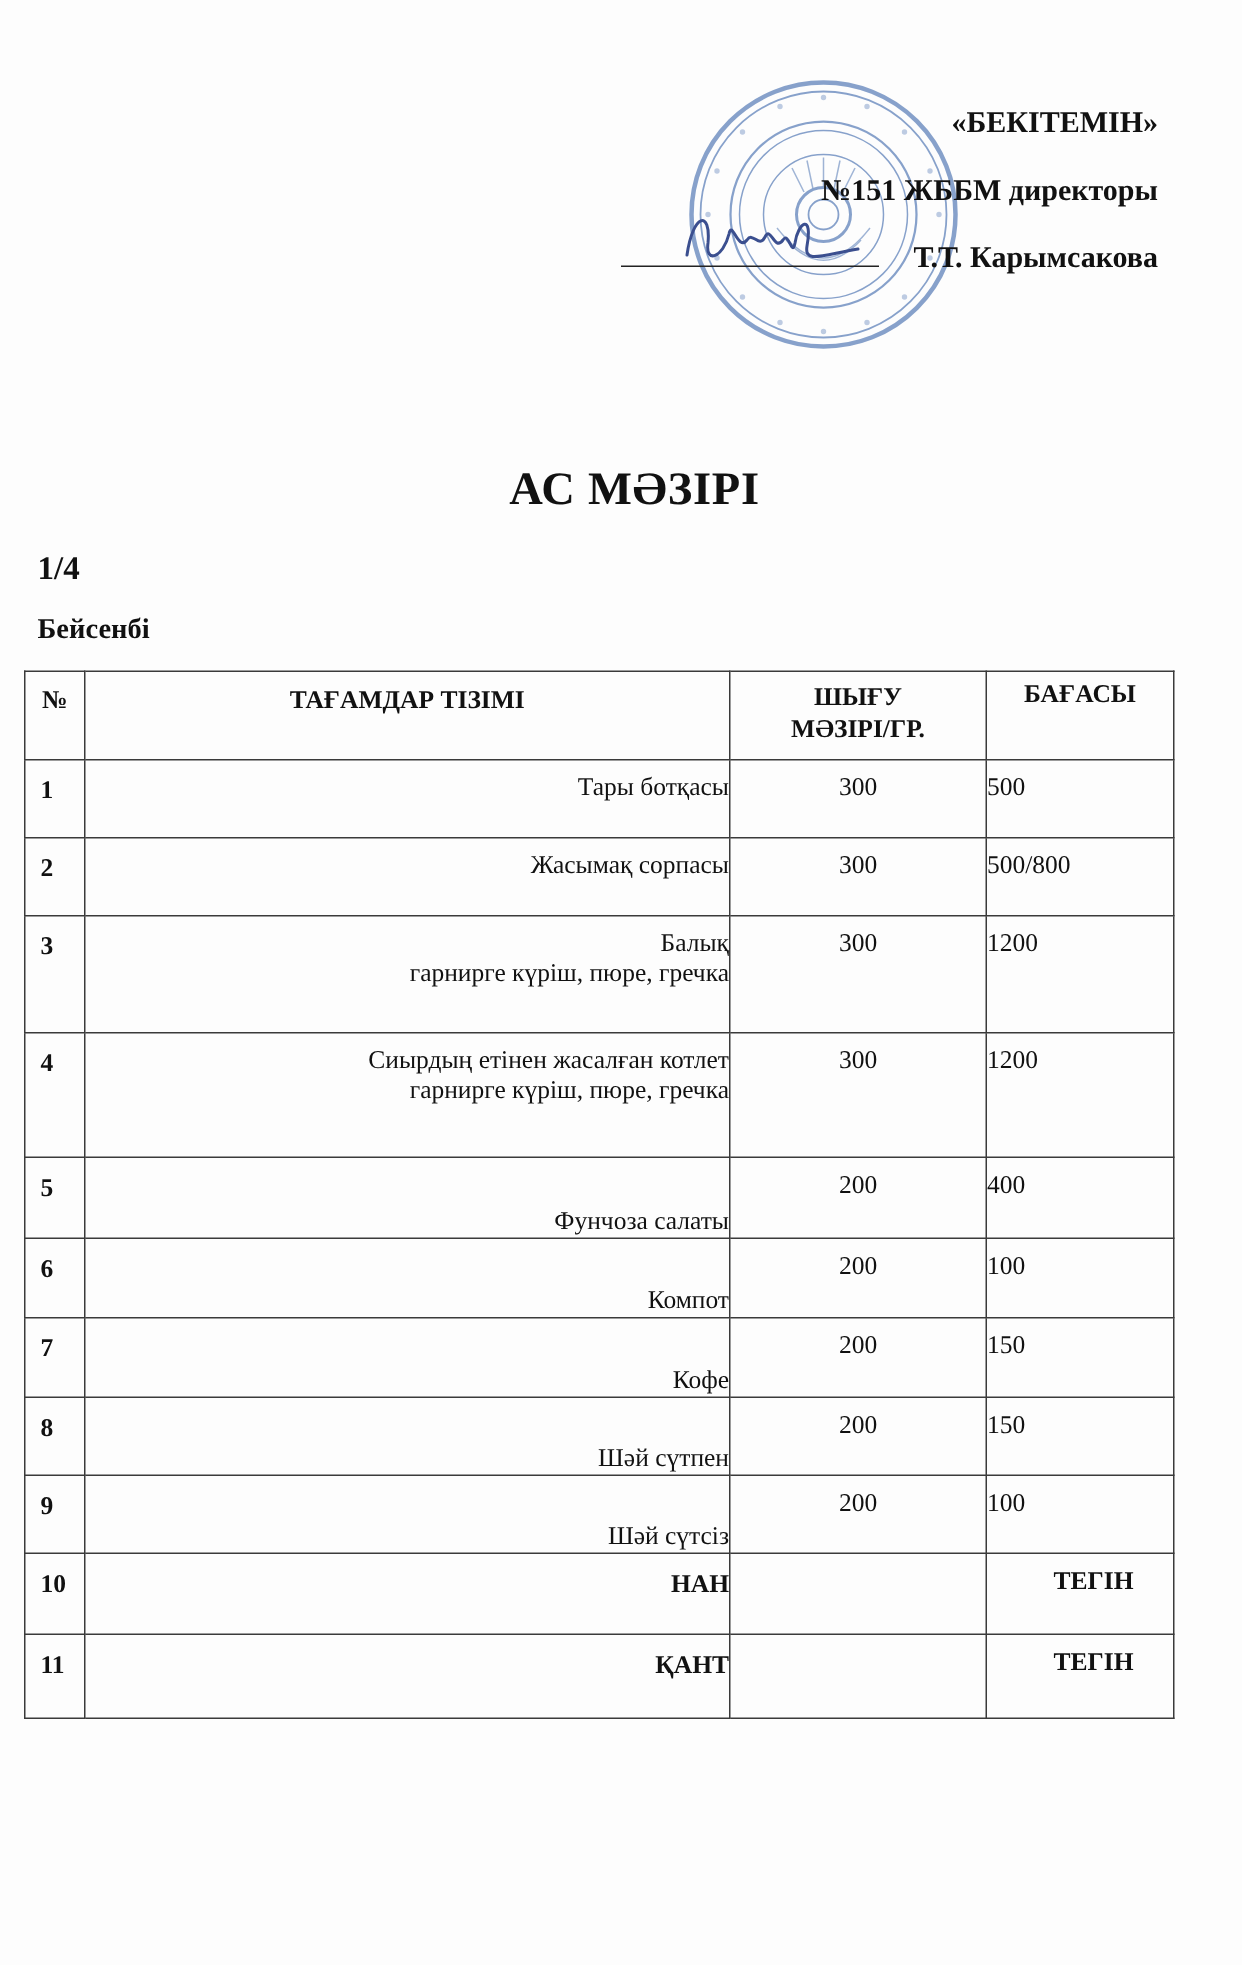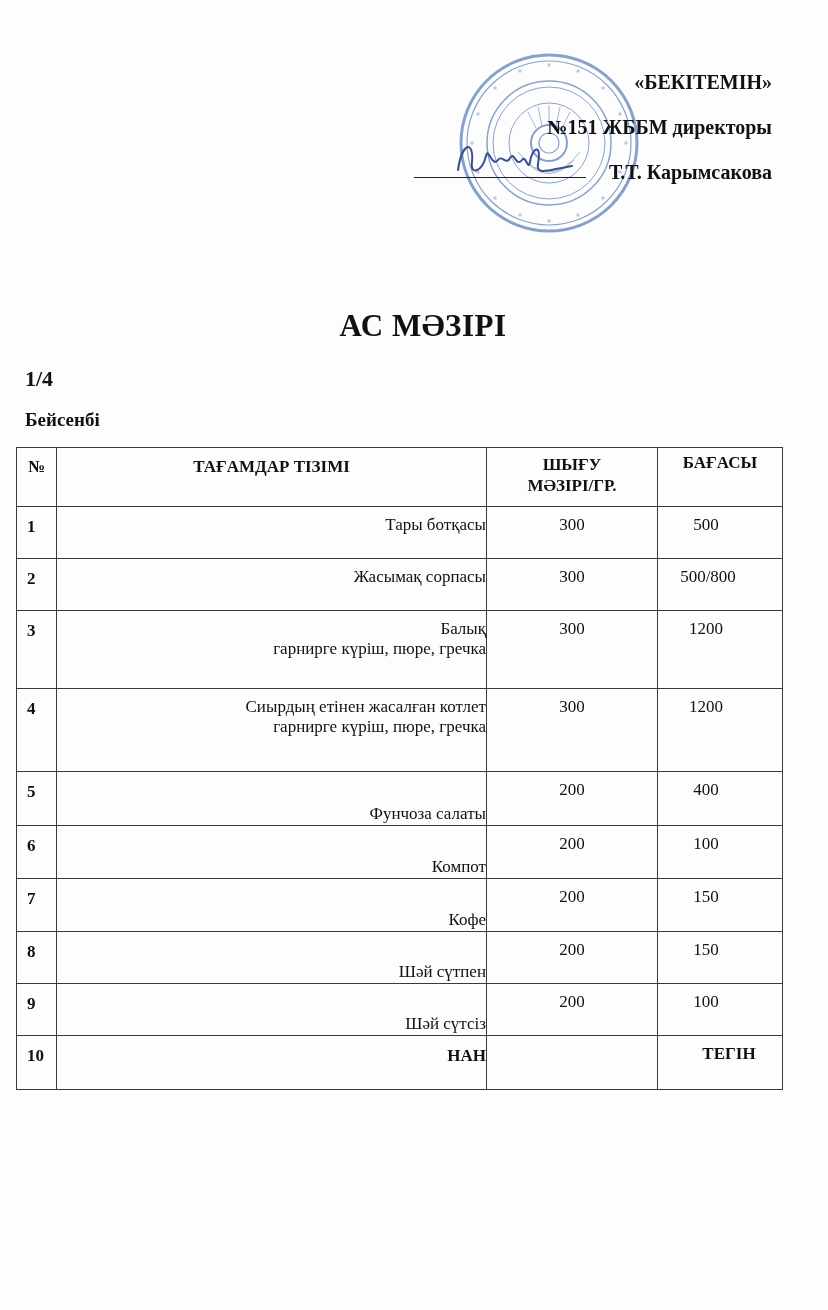--- a/index.html
+++ b/index.html
@@ -129,21 +129,21 @@
       vertical-align: bottom;
       padding-bottom: 1px !important;
       padding-left: 45px;
     }
     td.name.bold { font-weight: bold; padding-top: 10px !important; }
     td.qty, td.price {
       text-align: center;
       padding-top: 8px !important;
     }
     td.price.bold { font-weight: bold; }
-    td.price { text-align: center; padding-right: 28px !important; }
+    td.price { text-align: left; padding-right: 28px !important; }
     td.price.wide { padding-right: 24px !important; }
     td.qty { text-align: center; }
     .sub { display: block; }
   </style>
 </head>
 <body>
 
 <div class="page">
 
   <svg class="stamp" viewBox="0 0 182 182">
@@ -293,15 +293,21 @@
       <td class="price">100</td>
     </tr>
 
     <tr style="height:54px">
       <td class="no">10</td>
       <td class="name bold">НАН</td>
       <td class="qty"></td>
       <td class="price bold" style="text-align:center;padding-right:0!important;padding-left:18px!important;">ТЕГІН</td>
     </tr>
 
+    <tr style="height:56px">
+      <td class="no">11</td>
+      <td class="name bold">ҚАНТ</td>
+      <td class="qty"></td>
+      <td class="price bold" style="text-align:center;padding-right:0!important;padding-left:18px!important;">ТЕГІН</td>
+    </tr>
   </tbody>
     </table>
 </div>
 
 </body></html>

